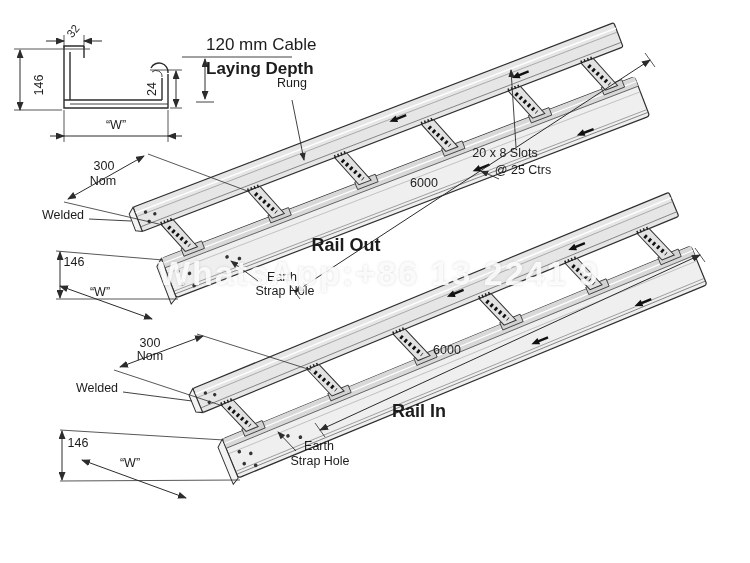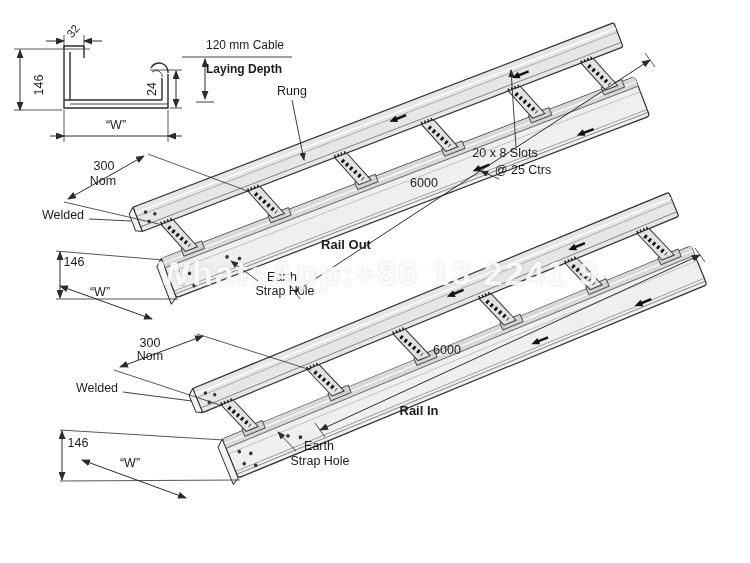--- a/index.html
+++ b/index.html
@@ -1,24 +1,24 @@
 <!DOCTYPE html>
 <html><head>
 <meta charset="utf-8">
 <style>
   html,body{margin:0;padding:0;background:#fff;}
   #canvas{position:relative;width:750px;height:563px;background:#ffffff;overflow:hidden;
           font-family:"Liberation Sans",sans-serif;}
   #draw{position:absolute;left:0;top:0;}
   .lbl{position:absolute;font-size:12.5px;color:#1c1c1c;white-space:nowrap;
        transform:translate(-50%,-50%);line-height:1.05;}
-  .lbl.b{font-weight:bold;font-size:13px;}
+  .lbl.b{font-weight:bold;font-size:18px;}
   .lbl.v{transform:translate(-50%,-50%) rotate(-90deg);}
   .lbl.r52{transform:translate(-50%,-50%) rotate(-52deg);font-size:11.5px;}
-  .cable-depth{position:absolute;left:206px;top:38px;font-size:12px;color:#1c1c1c;
+  .cable-depth{position:absolute;left:206px;top:38px;font-size:17px;color:#1c1c1c;
        line-height:14px;transform:none;}
   .wm{position:absolute;left:158px;top:254px;font-size:34px;letter-spacing:2px;
       color:rgba(255,255,255,0.85);text-shadow:0 0 3px rgba(170,170,170,0.45);
       font-weight:bold;}
 </style>
 </head>
 <body>
 
 <div id="canvas">
 
@@ -170,21 +170,21 @@
 
 <div class="lbl v" style="left:40px;top:85px;">146</div>
 <div class="lbl r52" style="left:73px;top:31px;">32</div>
 <div class="lbl v" style="left:153px;top:89px;">24</div>
 <div class="lbl" style="left:116px;top:126px;">“W”</div>
 <div class="cable-depth">
   <div>120 mm Cable</div>
   <div style="margin-top:10px;font-weight:bold;">Laying Depth</div>
 </div>
 
-<div class="lbl" style="left:292px;top:92px;">Rung</div>
+<div class="lbl" style="left:292px;top:84px;">Rung</div>
 <div class="lbl" style="left:104px;top:167px;">300</div>
 <div class="lbl" style="left:103px;top:182px;">Nom</div>
 <div class="lbl" style="left:63px;top:216px;">Welded</div>
 <div class="lbl" style="left:74px;top:263px;">146</div>
 <div class="lbl" style="left:100px;top:293px;">“W”</div>
 <div class="lbl" style="left:282px;top:278px;">Earth</div>
 <div class="lbl" style="left:285px;top:292px;">Strap Hole</div>
 <div class="lbl b" style="left:346px;top:245px;">Rail Out</div>
 <div class="lbl" style="left:424px;top:184px;">6000</div>
 

